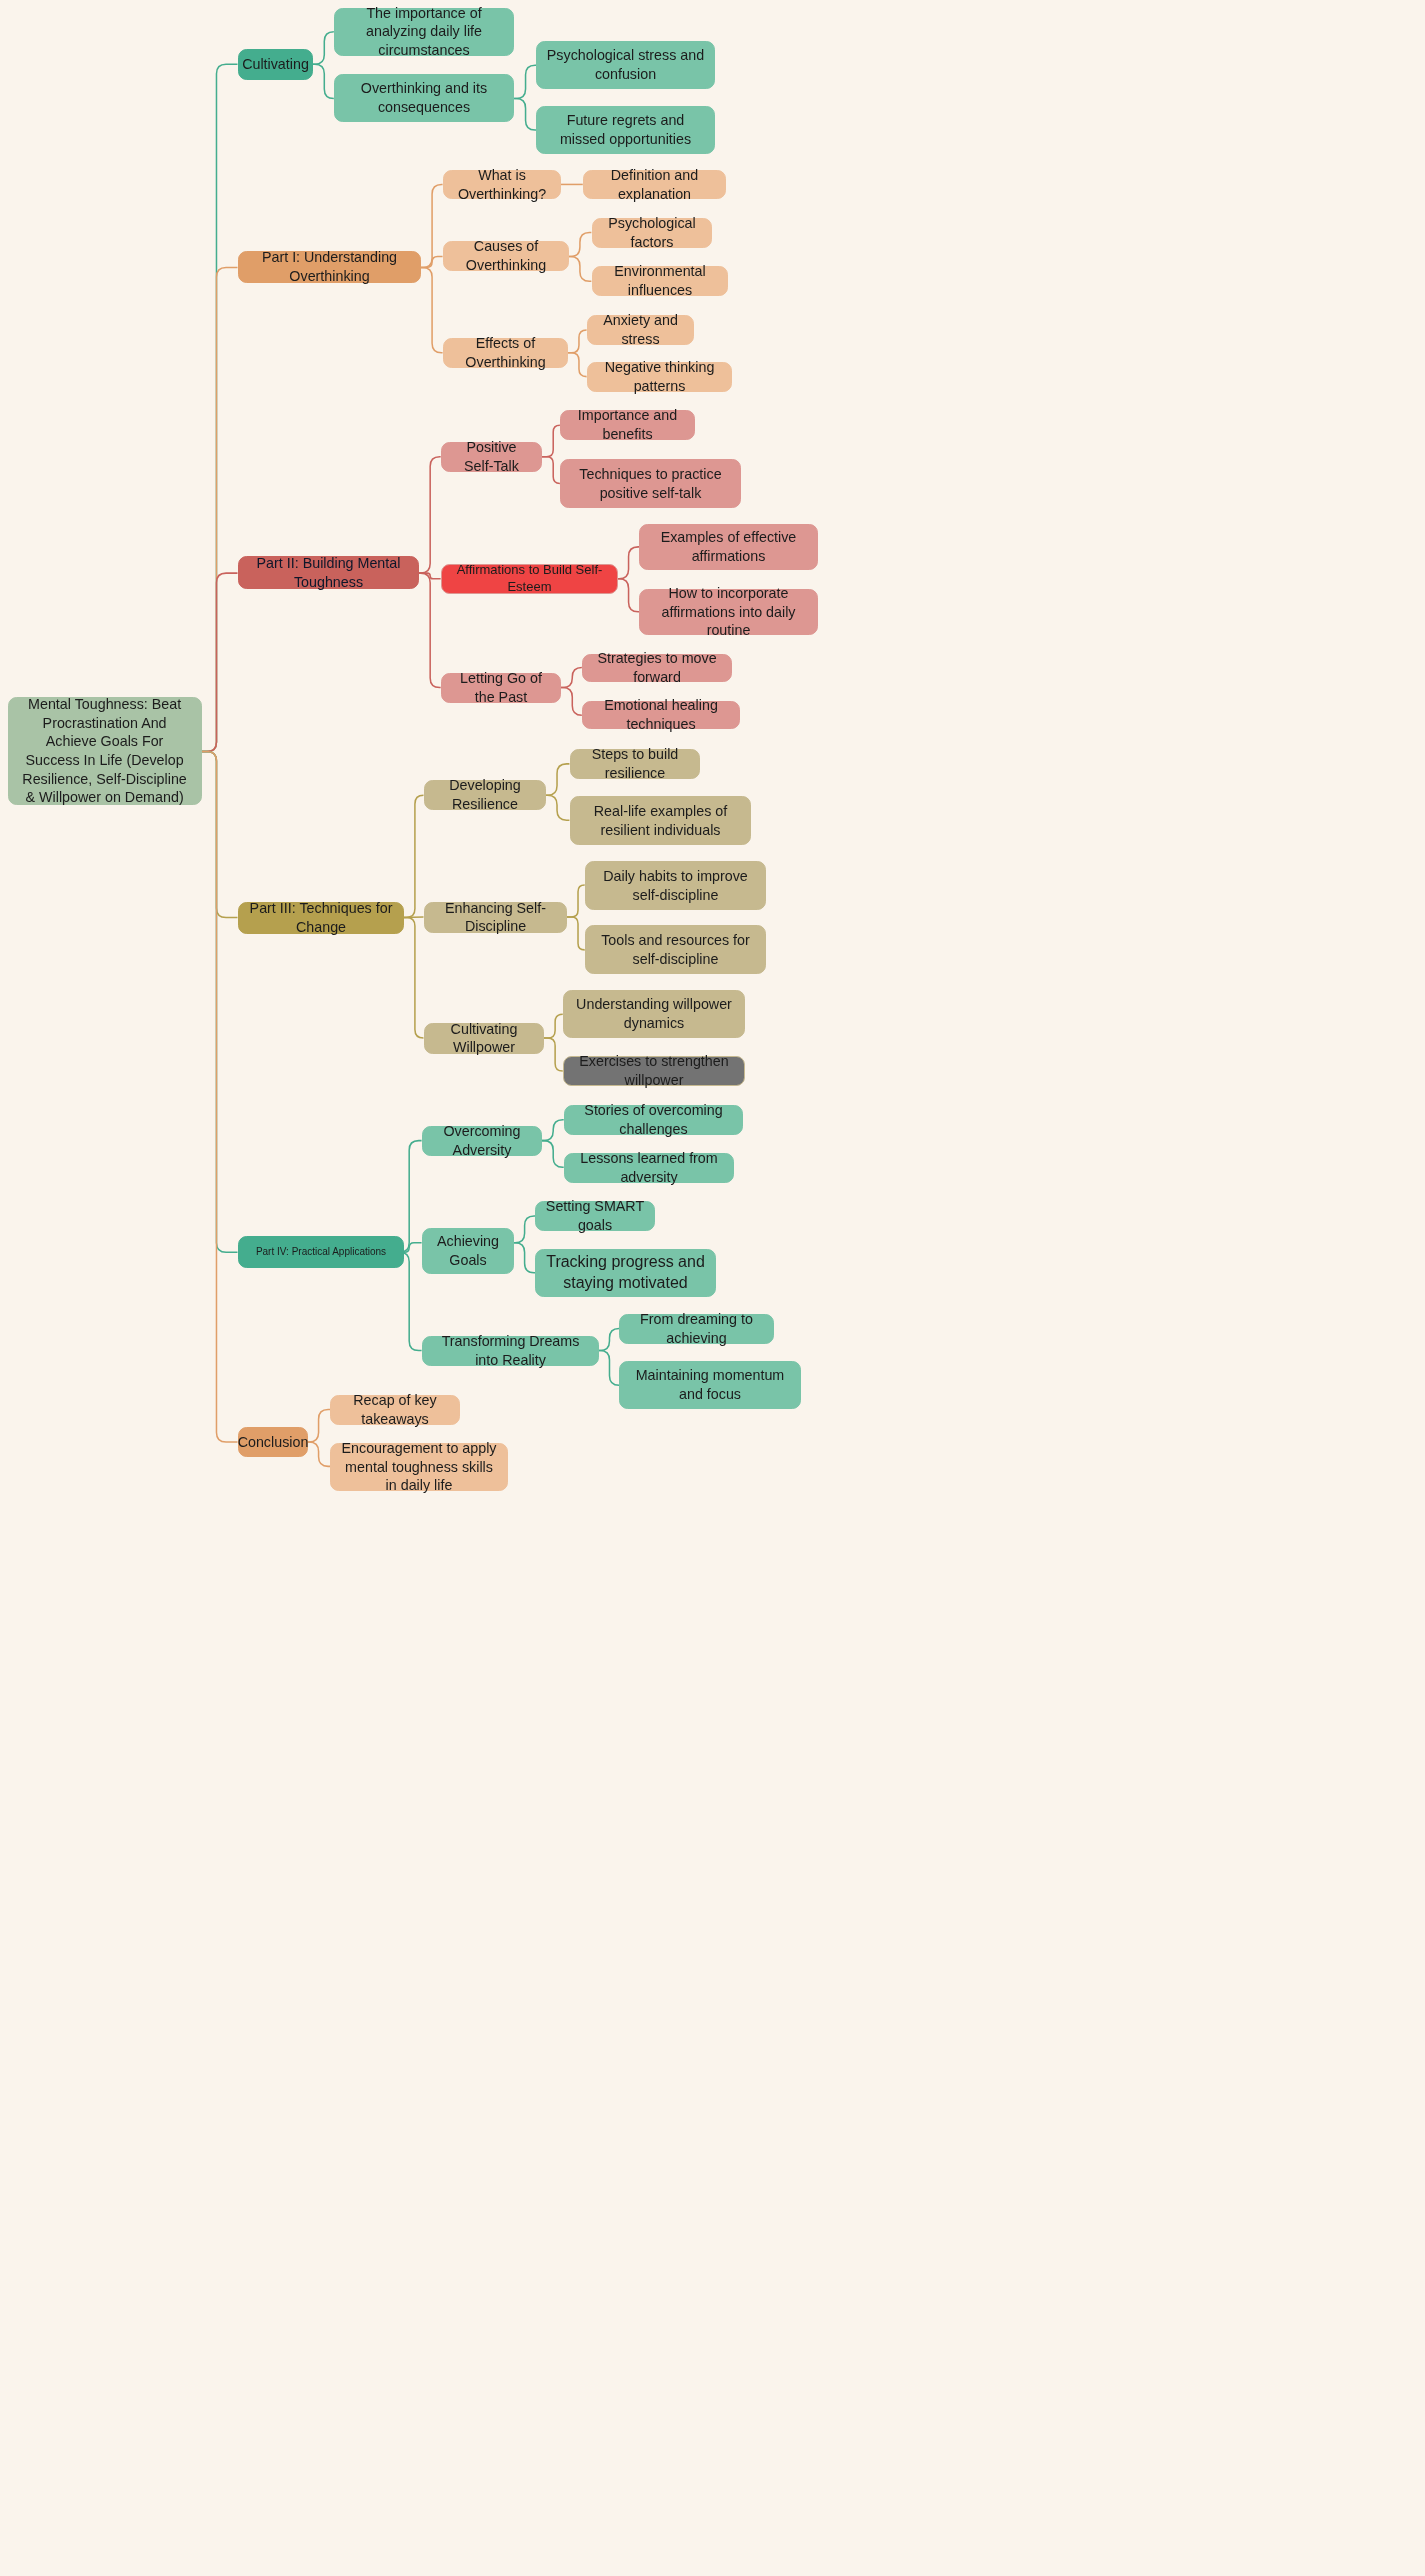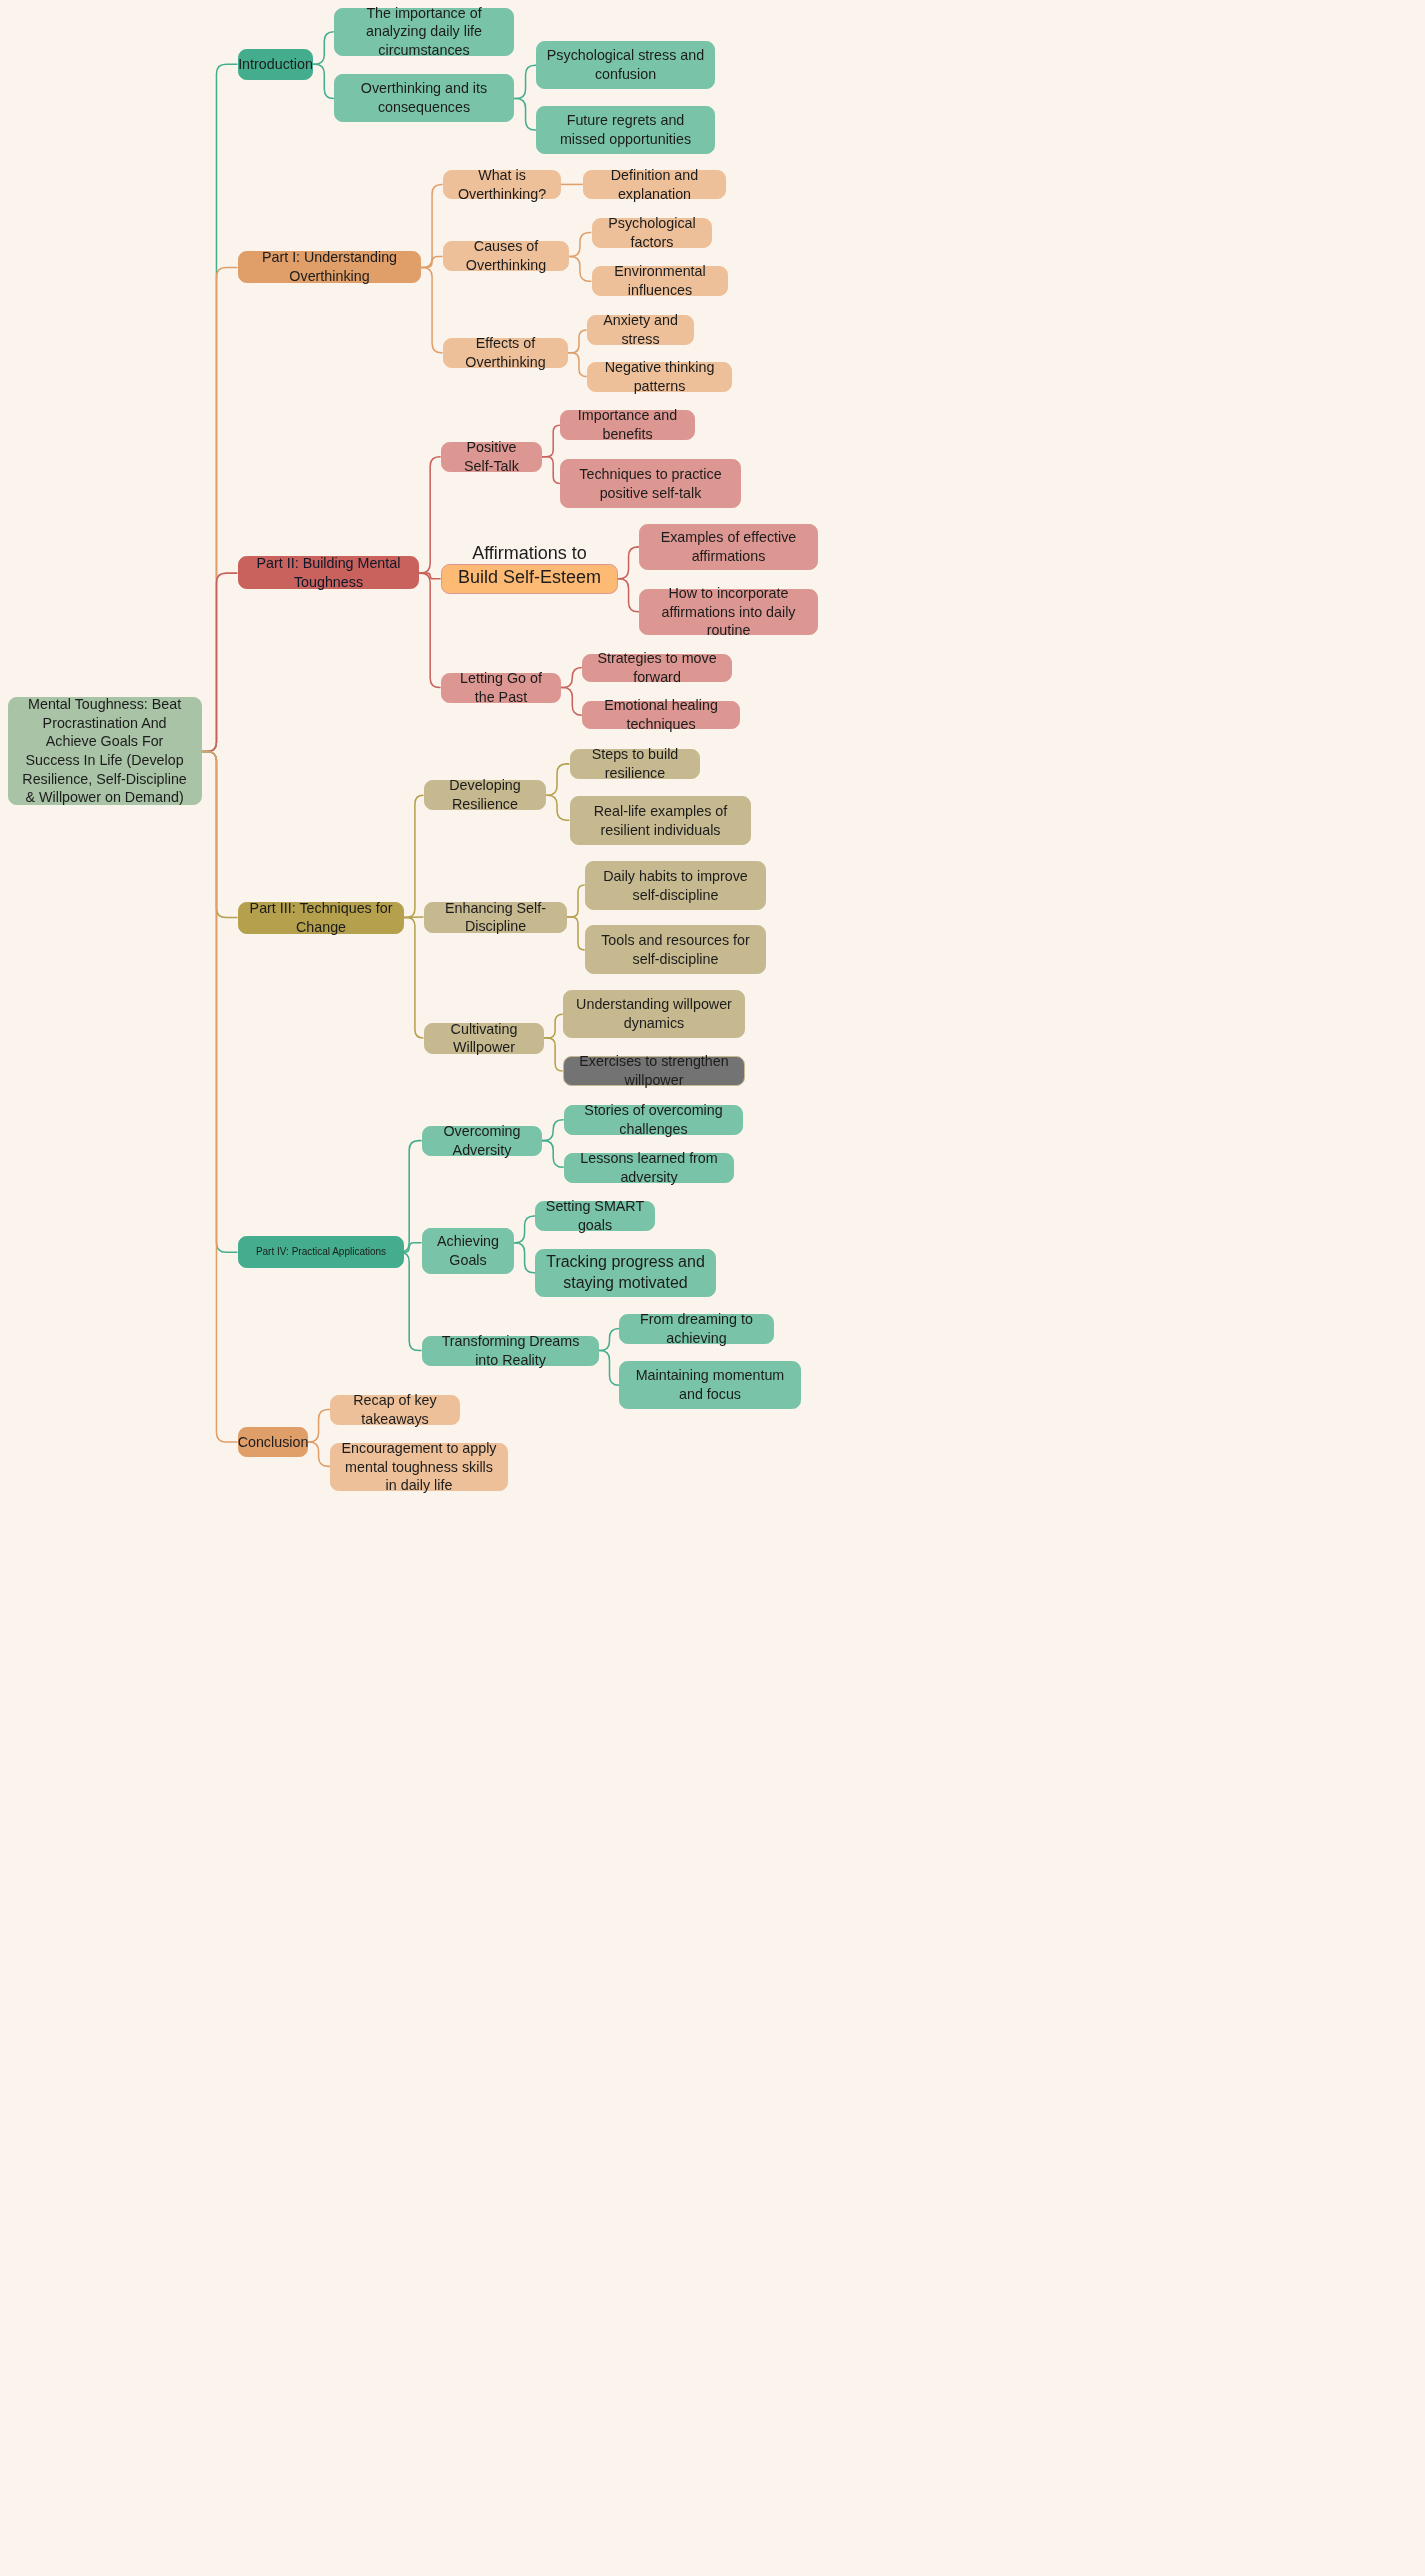--- a/index.html
+++ b/index.html
@@ -71,39 +71,39 @@
       <path d="M 538 1302.5 L 540 1302.5 Q 550 1302.5 550 1312.5 L 550 1324 Q 550 1334 560 1334 L 561 1334" fill="none" stroke="#44ad8e" stroke-width="1.6"></path>
       <path d="M 417 1312.5 L 419 1312.5 Q 429 1312.5 429 1322.5 L 429 1405.5 Q 429 1415.5 439 1415.5 L 442 1415.5" fill="none" stroke="#44ad8e" stroke-width="1.6"></path>
       <path d="M 627 1415.5 L 629 1415.5 Q 639 1415.5 639 1405.5 L 639 1402.5 Q 639 1392.5 649 1392.5 L 649 1392.5" fill="none" stroke="#44ad8e" stroke-width="1.6"></path>
       <path d="M 627 1415.5 L 629 1415.5 Q 639 1415.5 639 1425.5 L 639 1442 Q 639 1452 649 1452 L 649 1452" fill="none" stroke="#44ad8e" stroke-width="1.6"></path>
       <path d="M 211 787.5 L 216.96 787.5 Q 226.96 787.5 226.96 797.5 L 226.96 1501.5 Q 226.96 1511.5 236.96 1511.5 L 249 1511.5" fill="none" stroke="#e09e68" stroke-width="1.6"></path>
       <path d="M 322 1511.5 L 324 1511.5 Q 334 1511.5 334 1501.5 L 334 1487.5 Q 334 1477.5 344 1477.5 L 346 1477.5" fill="none" stroke="#e09e68" stroke-width="1.6"></path>
       <path d="M 322 1511.5 L 324 1511.5 Q 334 1511.5 334 1521.5 L 334 1527 Q 334 1537 344 1537 L 346 1537" fill="none" stroke="#e09e68" stroke-width="1.6"></path>
     </svg>
   <div id="nodes">
       <div class="node" style="left: 7.6px; top: 697px; width: 194px; height: 108px; background: rgb(169, 195, 166); border: 1px solid rgb(169, 195, 166); font-size: 14.3px;"><span>Mental Toughness: Beat Procrastination And Achieve Goals For Success In Life (Develop Resilience, Self-Discipline &amp; Willpower on Demand)</span></div>
-      <div class="node" style="left: 238px; top: 49px; width: 75px; height: 30.5px; background: rgb(68, 173, 142); border: 1px solid rgb(68, 173, 142); font-size: 14.3px;"><span>Introduction</span></div>
+      <div class="node" style="left: 238px; top: 49px; width: 75px; height: 30.5px; background: rgb(68, 173, 142); border: 1px solid rgb(68, 173, 142); font-size: 14.3px;"><span>Cultivating</span></div>
       <div class="node" style="left: 334px; top: 7.6px; width: 180px; height: 48px; background: rgb(121, 196, 168); border: 1px solid rgb(121, 196, 168); font-size: 14.3px;"><span>The importance of analyzing daily life circumstances</span></div>
       <div class="node" style="left: 334px; top: 74px; width: 180px; height: 48px; background: rgb(121, 196, 168); border: 1px solid rgb(121, 196, 168); font-size: 14.3px;"><span>Overthinking and its consequences</span></div>
       <div class="node" style="left: 536px; top: 41px; width: 179px; height: 48px; background: rgb(121, 196, 168); border: 1px solid rgb(121, 196, 168); font-size: 14.3px;"><span>Psychological stress and confusion</span></div>
       <div class="node" style="left: 536px; top: 106px; width: 179px; height: 48px; background: rgb(121, 196, 168); border: 1px solid rgb(121, 196, 168); font-size: 14.3px;"><span>Future regrets and missed opportunities</span></div>
       <div class="node" style="left: 238px; top: 251px; width: 183px; height: 32px; background: rgb(224, 158, 104); border: 1px solid rgb(224, 158, 104); font-size: 14.3px;"><span>Part I: Understanding Overthinking</span></div>
       <div class="node" style="left: 443px; top: 170px; width: 118px; height: 29px; background: rgb(238, 192, 154); border: 1px solid rgb(238, 192, 154); font-size: 14.3px;"><span>What is Overthinking?</span></div>
       <div class="node" style="left: 583px; top: 170px; width: 143px; height: 29px; background: rgb(238, 192, 154); border: 1px solid rgb(238, 192, 154); font-size: 14.3px;"><span>Definition and explanation</span></div>
       <div class="node" style="left: 443px; top: 241px; width: 126px; height: 30px; background: rgb(238, 192, 154); border: 1px solid rgb(238, 192, 154); font-size: 14.3px;"><span>Causes of Overthinking</span></div>
       <div class="node" style="left: 592px; top: 218px; width: 120px; height: 30px; background: rgb(238, 192, 154); border: 1px solid rgb(238, 192, 154); font-size: 14.3px;"><span>Psychological factors</span></div>
       <div class="node" style="left: 592px; top: 266px; width: 136px; height: 30px; background: rgb(238, 192, 154); border: 1px solid rgb(238, 192, 154); font-size: 14.3px;"><span>Environmental influences</span></div>
       <div class="node" style="left: 443px; top: 338px; width: 125px; height: 30px; background: rgb(238, 192, 154); border: 1px solid rgb(238, 192, 154); font-size: 14.3px;"><span>Effects of Overthinking</span></div>
       <div class="node" style="left: 587px; top: 315px; width: 107px; height: 30px; background: rgb(238, 192, 154); border: 1px solid rgb(238, 192, 154); font-size: 14.3px;"><span>Anxiety and stress</span></div>
       <div class="node" style="left: 587px; top: 362px; width: 145px; height: 30px; background: rgb(238, 192, 154); border: 1px solid rgb(238, 192, 154); font-size: 14.3px;"><span>Negative thinking patterns</span></div>
       <div class="node white-text" style="left: 238px; top: 556px; width: 181px; height: 33px; background: rgb(201, 98, 92); border: 1px solid rgb(201, 98, 92); font-size: 14.3px;"><span>Part II: Building Mental Toughness</span></div>
       <div class="node" style="left: 441px; top: 442px; width: 101px; height: 30px; background: rgb(221, 151, 146); border: 1px solid rgb(221, 151, 146); font-size: 14.3px;"><span>Positive Self-Talk</span></div>
       <div class="node" style="left: 560px; top: 410px; width: 135px; height: 30px; background: rgb(221, 151, 146); border: 1px solid rgb(221, 151, 146); font-size: 14.3px;"><span>Importance and benefits</span></div>
       <div class="node" style="left: 560px; top: 459px; width: 181px; height: 49px; background: rgb(221, 151, 146); border: 1px solid rgb(221, 151, 146); font-size: 14.3px;"><span>Techniques to practice positive self-talk</span></div>
-      <div class="node" style="left: 441px; top: 564px; width: 177px; height: 30px; background: #fdba74; border: 1px solid rgb(221, 151, 146); font-size: 18px; align-items: flex-end;"><span>Affirmations to Build Self-Esteem</span></div>
+      <div class="node" style="left: 441px; top: 564px; width: 177px; height: 30px; background: #ef4444; border: 1px solid rgb(221, 151, 146); font-size: 13px;"><span>Affirmations to Build Self-Esteem</span></div>
       <div class="node" style="left: 639px; top: 524px; width: 179px; height: 46px; background: rgb(221, 151, 146); border: 1px solid rgb(221, 151, 146); font-size: 14.3px;"><span>Examples of effective affirmations</span></div>
       <div class="node" style="left: 639px; top: 589px; width: 179px; height: 46px; background: rgb(221, 151, 146); border: 1px solid rgb(221, 151, 146); font-size: 14.3px;"><span>How to incorporate affirmations into daily routine</span></div>
       <div class="node" style="left: 441px; top: 673px; width: 120px; height: 30px; background: rgb(221, 151, 146); border: 1px solid rgb(221, 151, 146); font-size: 14.3px;"><span>Letting Go of the Past</span></div>
       <div class="node" style="left: 582px; top: 654px; width: 150px; height: 28px; background: rgb(221, 151, 146); border: 1px solid rgb(221, 151, 146); font-size: 14.3px;"><span>Strategies to move forward</span></div>
       <div class="node" style="left: 582px; top: 701px; width: 158px; height: 28px; background: rgb(221, 151, 146); border: 1px solid rgb(221, 151, 146); font-size: 14.3px;"><span>Emotional healing techniques</span></div>
       <div class="node" style="left: 238px; top: 902px; width: 166px; height: 31.5px; background: rgb(181, 160, 78); border: 1px solid rgb(181, 160, 78); font-size: 14.3px;"><span>Part III: Techniques for Change</span></div>
       <div class="node" style="left: 424px; top: 780px; width: 122px; height: 30px; background: rgb(198, 185, 143); border: 1px solid rgb(198, 185, 143); font-size: 14.3px;"><span>Developing Resilience</span></div>
       <div class="node" style="left: 570px; top: 749px; width: 130px; height: 30px; background: rgb(198, 185, 143); border: 1px solid rgb(198, 185, 143); font-size: 14.3px;"><span>Steps to build resilience</span></div>
       <div class="node" style="left: 570px; top: 796px; width: 181px; height: 49px; background: rgb(198, 185, 143); border: 1px solid rgb(198, 185, 143); font-size: 14.3px;"><span>Real-life examples of resilient individuals</span></div>
       <div class="node" style="left: 424px; top: 902px; width: 143px; height: 30.5px; background: rgb(198, 185, 143); border: 1px solid rgb(198, 185, 143); font-size: 14.3px;"><span>Enhancing Self-Discipline</span></div>

